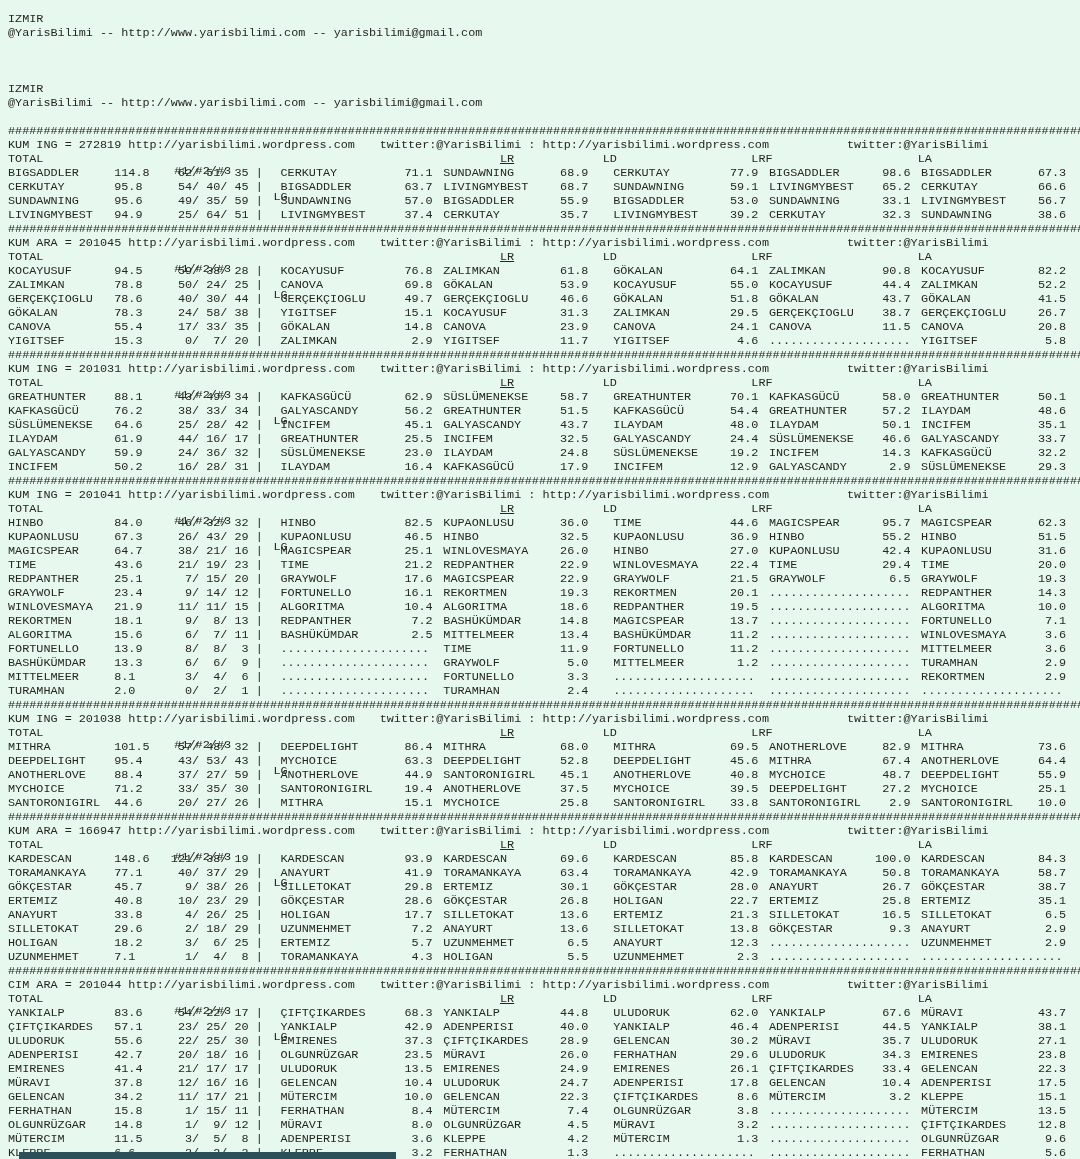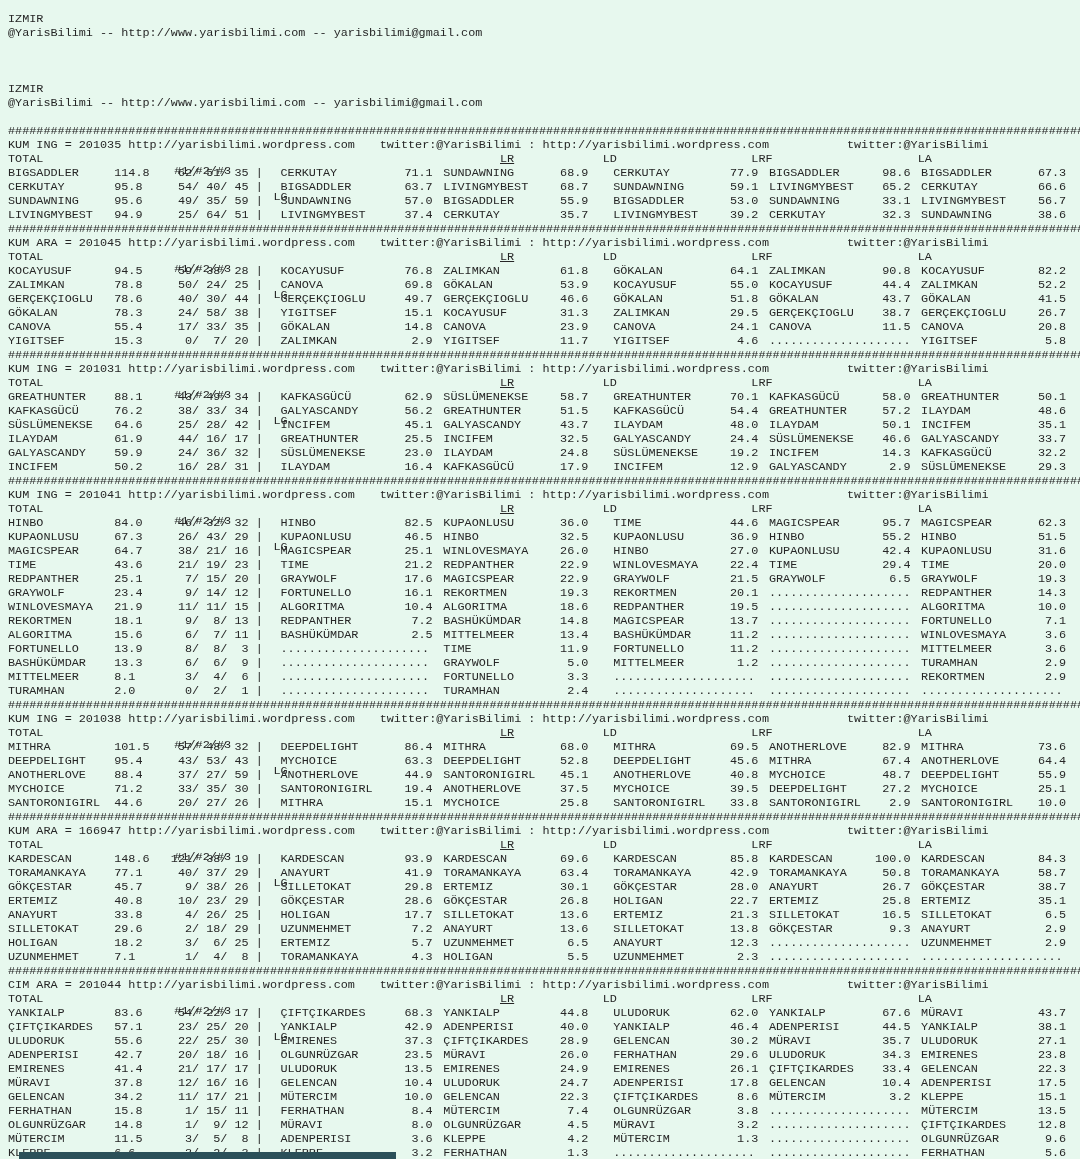--- a/index.html
+++ b/index.html
@@ -53,21 +53,21 @@
     <div class="line">@YarisBilimi -- http://www.yarisbilimi.com -- yarisbilimi@gmail.com</div>
   </div>
   <div class="pre-block pre-block2">
     <div class="line">IZMIR</div>
     <div class="line">@YarisBilimi -- http://www.yarisbilimi.com -- yarisbilimi@gmail.com</div>
   </div>
   <div id="sections">
   <section>
     <div class="hash-line">##########################################################################################################################################################</div>
     <div class="line">
-      <span class="abs sh-title">KUM ING = 201035</span>
+      <span class="abs sh-title">KUM ING = 272819</span>
       <span class="abs sh-url">http://yarisbilimi.wordpress.com</span>
       <span class="abs sh-mid">twitter:@YarisBilimi : http://yarisbilimi.wordpress.com</span>
       <span class="abs sh-right">twitter:@YarisBilimi</span>
     </div>
     <div class="line">
       <span class="abs ch-total">TOTAL</span>
       <span class="abs ch-counts">#1/#2/#3</span>
       <span class="abs ch-lg">LG</span>
       <span class="abs ch-lr">LR</span>
       <span class="abs ch-ld">LD</span>

